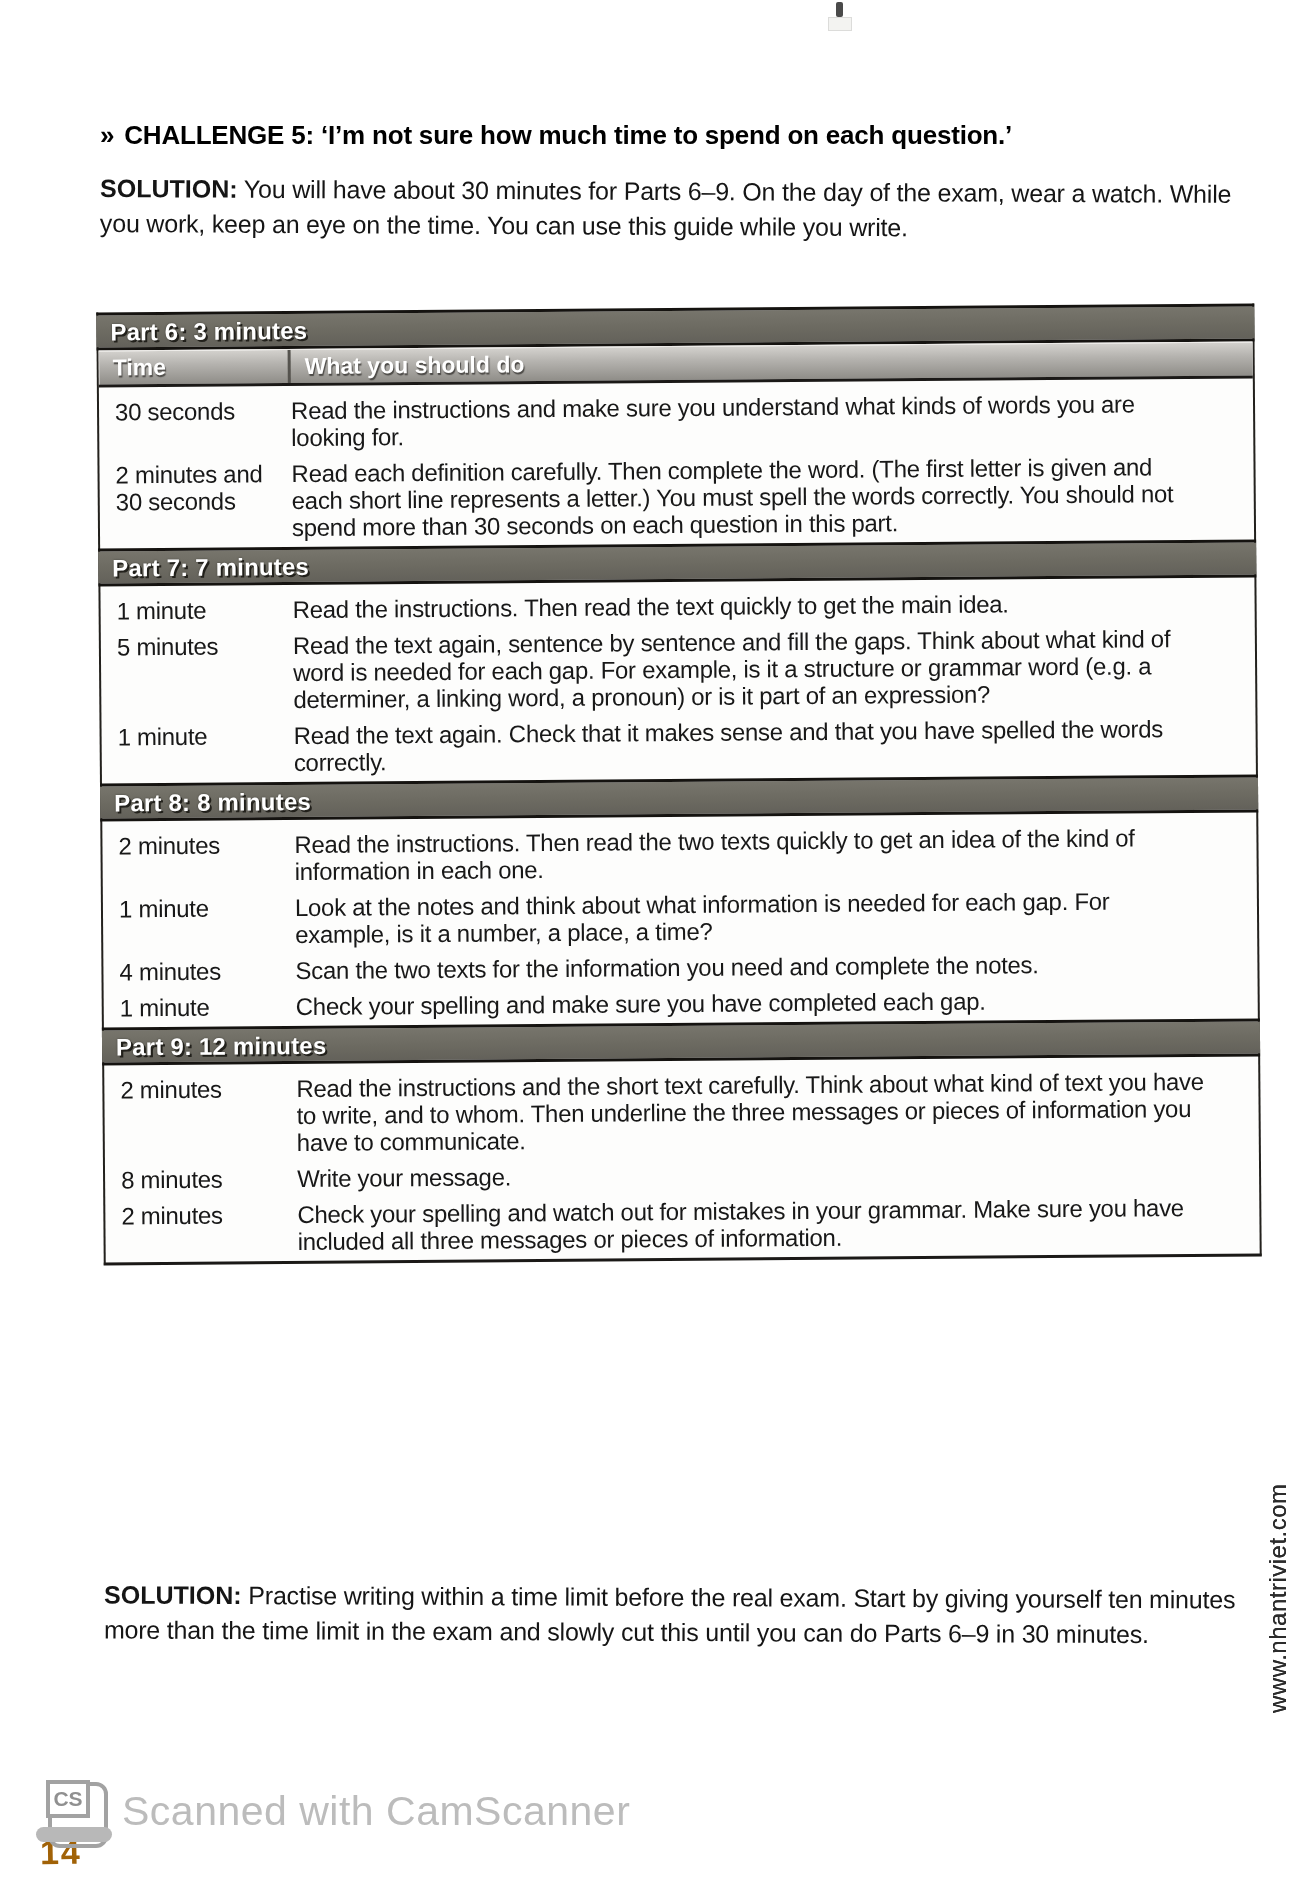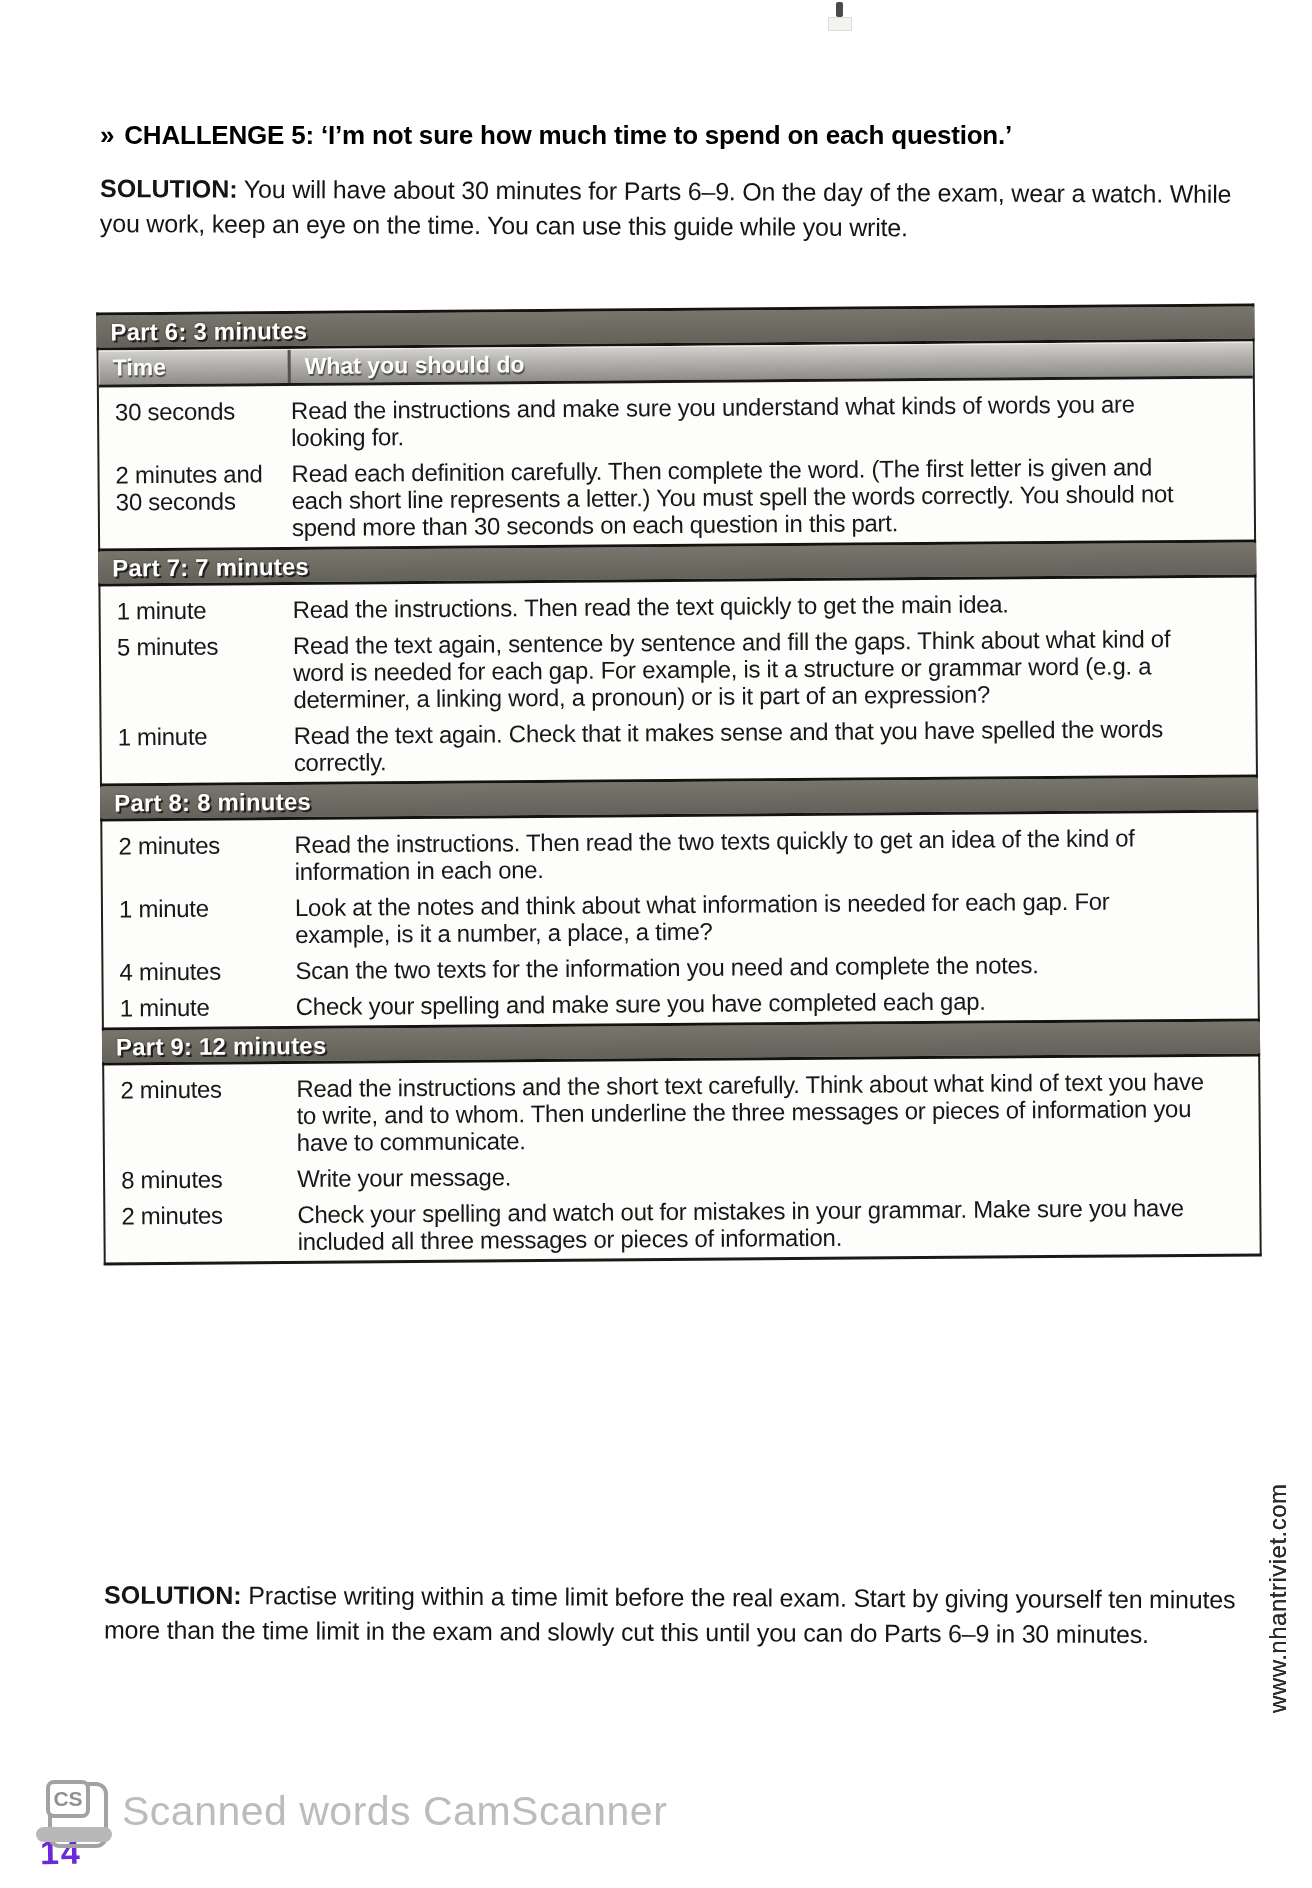--- a/index.html
+++ b/index.html
@@ -51,31 +51,31 @@
   .cell-action{padding-right:52px;}
 
   .vertical-site{
     position:absolute;left:1264px;top:1243px;height:470px;
     writing-mode:vertical-rl;transform:rotate(180deg);
     font-size:24px;color:#2b2b2b;letter-spacing:0.5px;
     text-shadow:0 0 0.6px #2b2b2b;white-space:nowrap;
   }
 
   .page-number{
-    position:absolute;left:40px;top:1833px;font-size:34px;font-weight:bold;color:#6d28d9;
+    position:absolute;left:40px;top:1833px;font-size:34px;font-weight:bold;color:#a16207;
     z-index:1;letter-spacing:2px;transform:rotate(-1deg);
   }
   .cs-logo{position:absolute;left:48px;top:1782px;width:56px;height:62px;z-index:2;}
   .cs-outer{
     position:absolute;left:0;top:0;width:52px;height:58px;
     border:4px solid #a2a2a2;border-radius:12px;background:transparent;
   }
   .cs-badge{
     position:absolute;left:-2px;top:-2px;width:36px;height:30px;
-    border:4px solid #a2a2a2;border-radius:8px;background:#ffffff;
+    border:4px solid #a2a2a2;border-radius:0;background:#ffffff;
     color:#909090;font-weight:bold;font-size:21px;line-height:30px;text-align:center;
     letter-spacing:0;
   }
   .cs-bar{
     position:absolute;left:-12px;top:45px;width:76px;height:15px;
     background:#b8b8b8;border-radius:8px;z-index:3;
   }
   .camscanner-text{
     position:absolute;left:122px;top:1788px;font-size:41px;color:#bcbcbc;letter-spacing:0.5px;
   }
@@ -170,13 +170,13 @@
 <div class="vertical-site">www.nhantriviet.com</div>
 
 <div class="page-number">14</div>
 
 <div class="cs-logo">
   <div class="cs-outer"></div>
   <div class="cs-badge">CS</div>
   <div class="cs-bar"></div>
 </div>
 
-<div class="camscanner-text">Scanned words CamScanner</div>
+<div class="camscanner-text">Scanned with CamScanner</div>
 
 </body></html>

